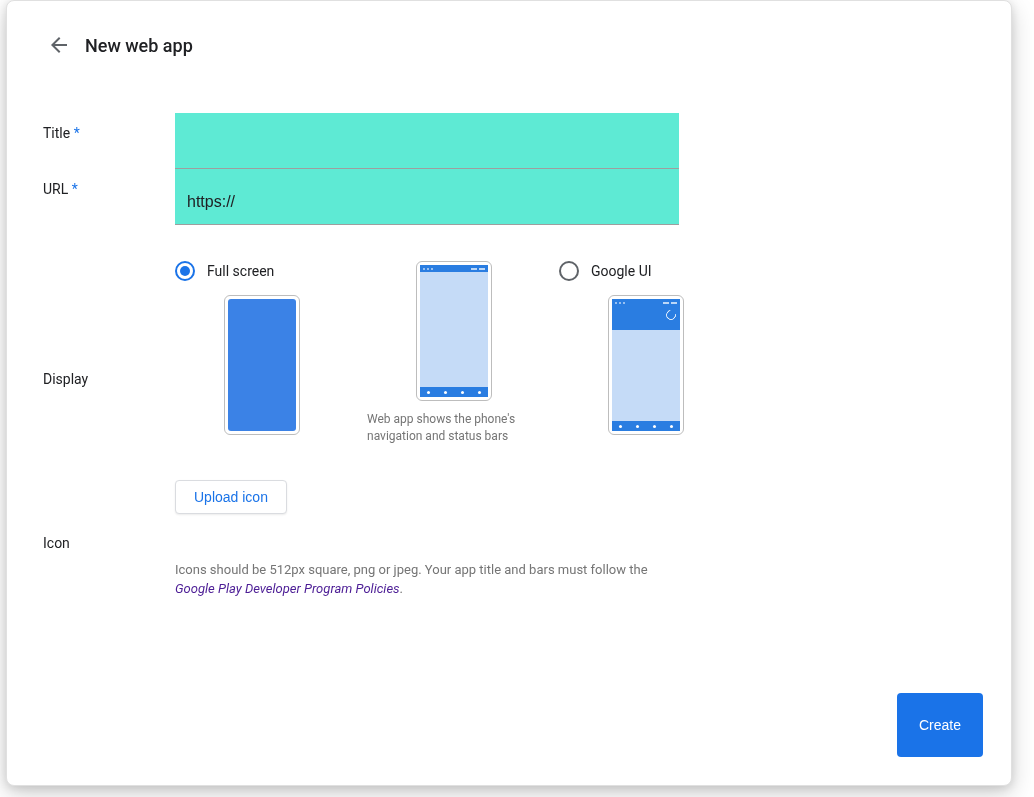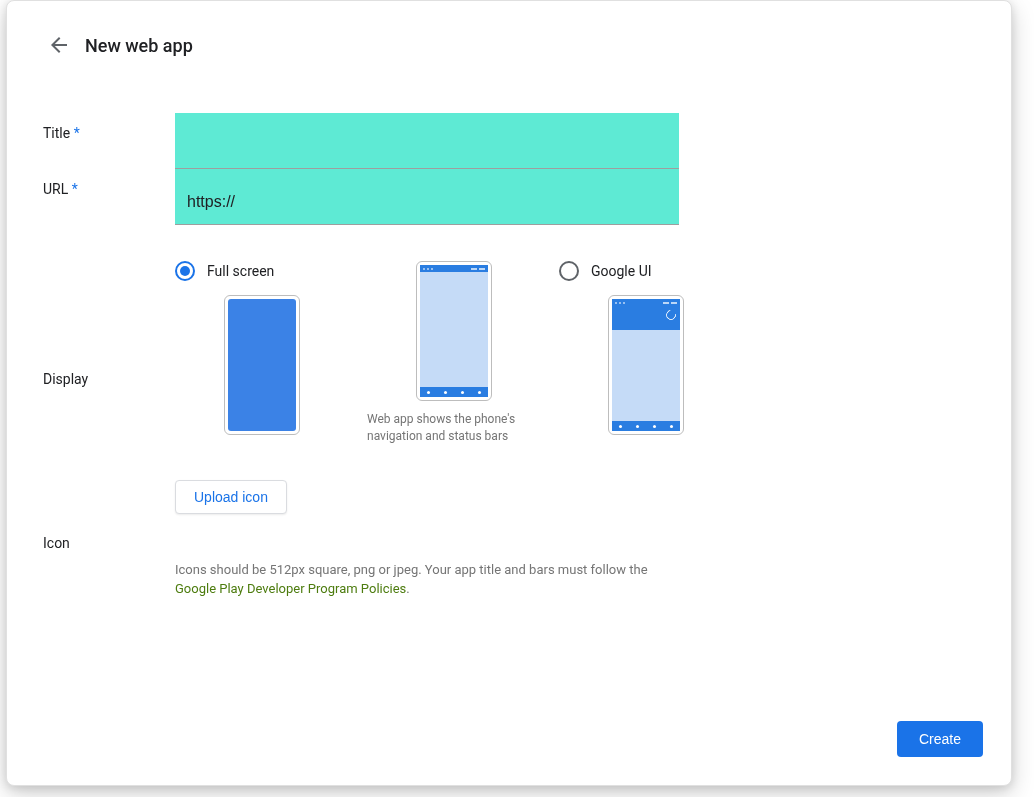--- a/index.html
+++ b/index.html
@@ -124,25 +124,25 @@
   .upload-btn {
     background:#fff; border:1px solid #dadce0; border-radius:4px;
     padding: 8px 18px; font-size:14px; color:#1a73e8; font-weight:500;
     cursor:pointer;
     box-shadow: 0 1px 2px rgba(0,0,0,0.08);
   }
   .icon-note {
     margin-top: 46px; font-size:13px; color:#757575; line-height:1.5;
     max-width: 520px;
   }
-  .icon-note a { color:#4d7c0f; text-decoration:none; }
+  .icon-note a { color:#4c1d95; text-decoration:none;font-style:italic; }
   .create-btn {
     position:absolute; right: 28px; bottom: 28px;
     background:#1a73e8; color:#fff; border:none; border-radius:4px;
-    padding: 10px 22px; font-size:14px; font-weight:500; cursor:pointer;
+    padding: 24px 22px; font-size:14px; font-weight:500; cursor:pointer;
   }
 </style>
 </head>
 <body>
 
 <div class="card">
   <div class="header">
     <span class="back-icon">
       <svg viewBox="0 0 24 24" width="24" height="24" fill="currentColor">
         <path d="M20 11H7.83l5.59-5.59L12 4l-8 8 8 8 1.41-1.41L7.83 13H20z"></path>

